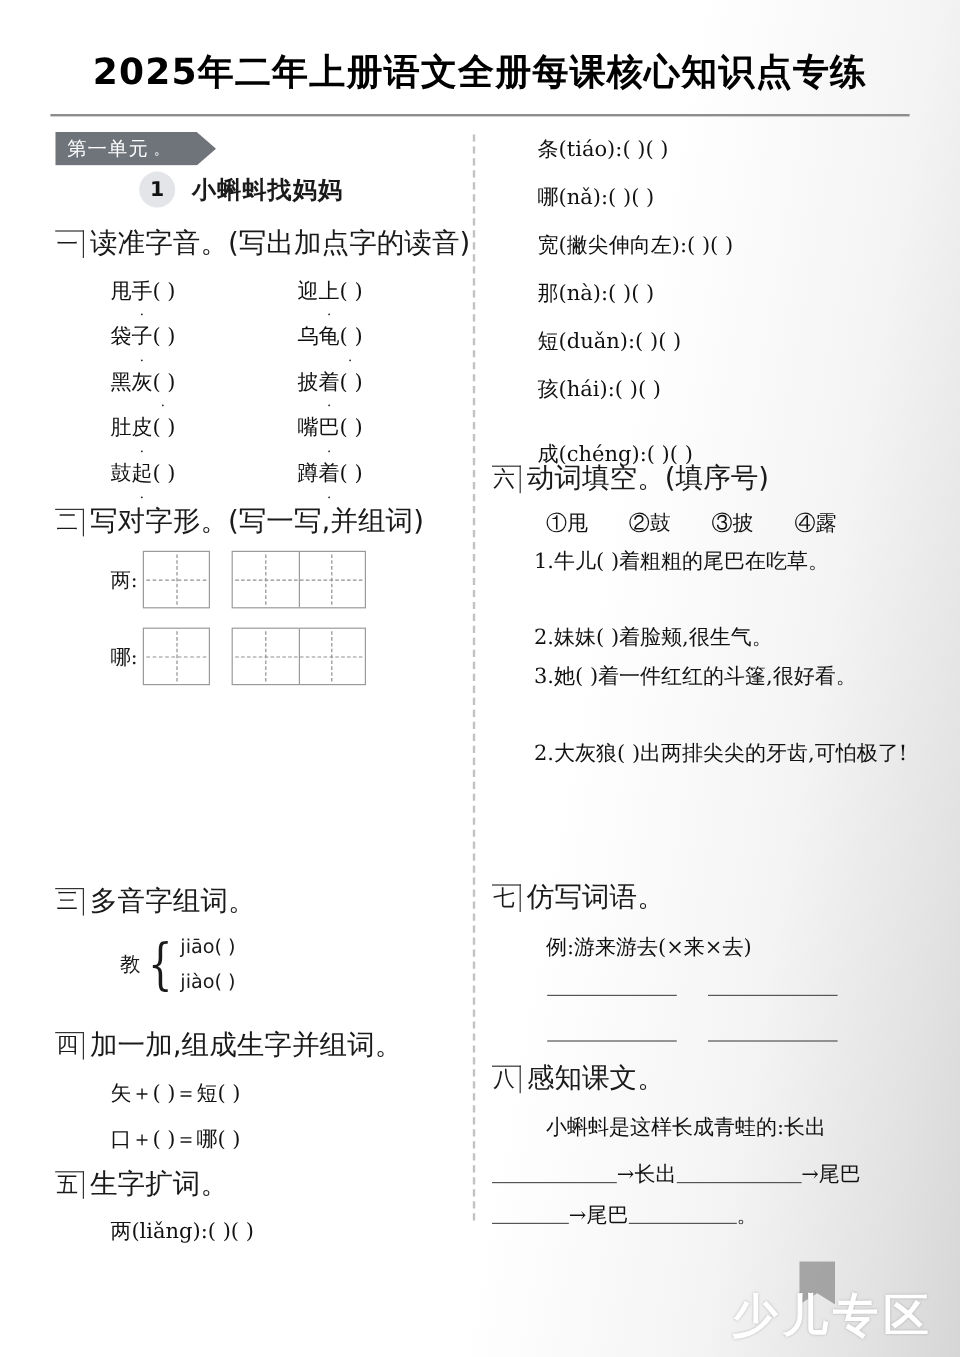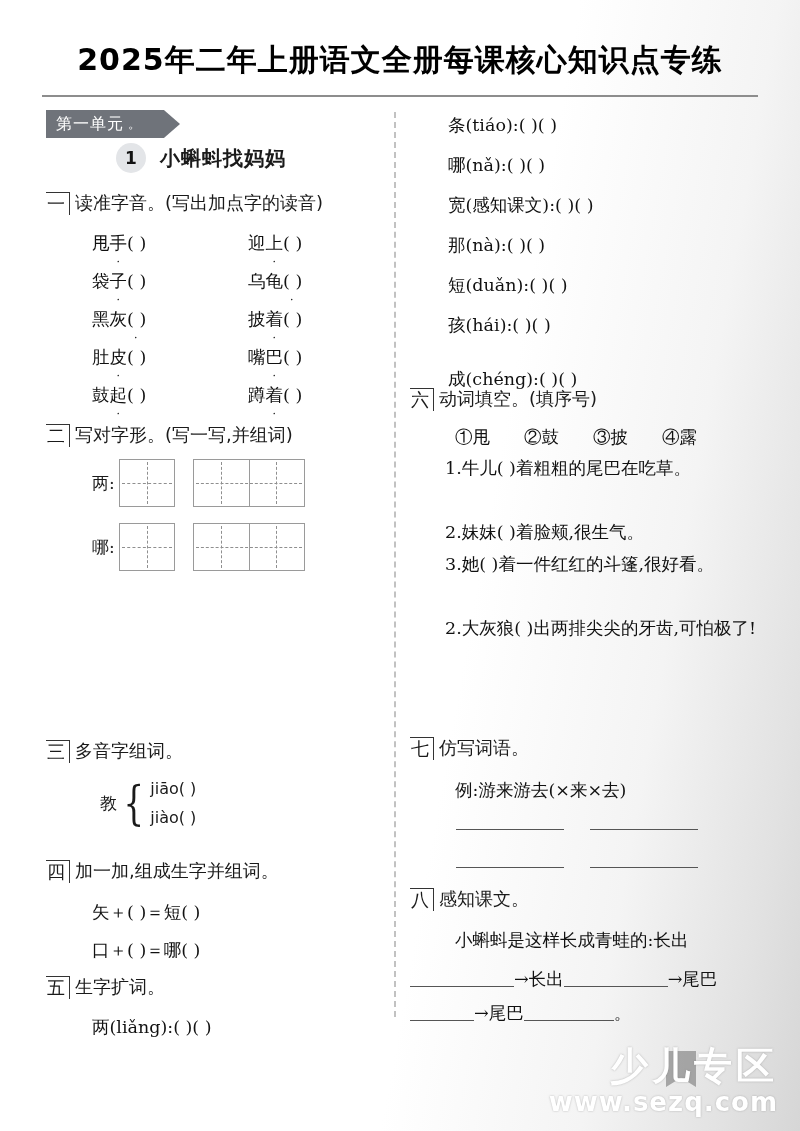--- a/index.html
+++ b/index.html
@@ -75,21 +75,21 @@
     font-size:18px;
     line-height:20px;
     padding:1px 4px 1px 1px;
     border-top:1.5px solid #333;
     border-right:1.5px solid #333;
     margin-right:5px;
     white-space:nowrap;
   }
   .sec-text{
     font-family:"DejaVu Sans","Liberation Sans",sans-serif;
-    font-size:18px;line-height:22px;
+    font-size:23px;line-height:22px;
     white-space:nowrap;
   }
   
   .kai{
     font-family:"DejaVu Serif","Liberation Serif",serif;
     font-size:17.5px;
     line-height:30px;
     color:#111;
   }
   .row{position:absolute;white-space:nowrap;}
@@ -287,21 +287,21 @@
   <div class="kai row" style="left:92px;top:935px;">口＋(    )＝哪(            )</div>
 
   <div class="sec" style="left:46px;top:976px;">
     <span class="sec-num">五</span>
     <span class="sec-text">生字扩词。</span>
   </div>
   <div class="kai row" style="left:92px;top:1012px;">两(liǎng):(         )(         )</div>
 
   <div class="kai row" style="left:448px;top:110px;">条(tiáo):(         )(         )</div>
   <div class="kai row" style="left:448px;top:150px;">哪(nǎ):(        )(        )</div>
-  <div class="kai row" style="left:448px;top:190px;">宽(感知课文):(         )(         )</div>
+  <div class="kai row" style="left:448px;top:190px;">宽(撇尖伸向左):(         )(         )</div>
   <div class="kai row" style="left:448px;top:230px;">那(nà):(        )(        )</div>
   <div class="kai row" style="left:448px;top:270px;">短(duǎn):(         )(         )</div>
   <div class="kai row" style="left:448px;top:310px;">孩(hái):(        )(        )</div>
   <div class="kai row" style="left:448px;top:364px;">成(chéng):(         )(         )</div>
 
   <div class="sec" style="left:410px;top:388px;">
     <span class="sec-num">六</span>
     <span class="sec-text">动词填空。(填序号)</span>
   </div>
 
@@ -336,16 +336,15 @@
 
   <div class="kai" style="position:absolute;left:410px;top:962px;width:348px;line-height:34px;">
     <span class="blank" style="width:104px;"></span><span>→长出</span><span class="blank" style="width:104px;"></span><span>→尾巴</span><span class="blank" style="width:64px;"></span><span>→尾巴</span><span class="blank" style="width:90px;"></span><span>。</span>
   </div>
 
   <div class="kai row" style="left:455px;top:925px;">小蝌蚪是这样长成青蛙的:长出</div>
 
   <div class="wm-ribbon"></div>
   <div class="wm">
     <div class="wm-cn">少儿专区</div>
-    <div class="wm-url">www.sezq.com</div>
   </div>
 
 </div>
 
 </body></html>

